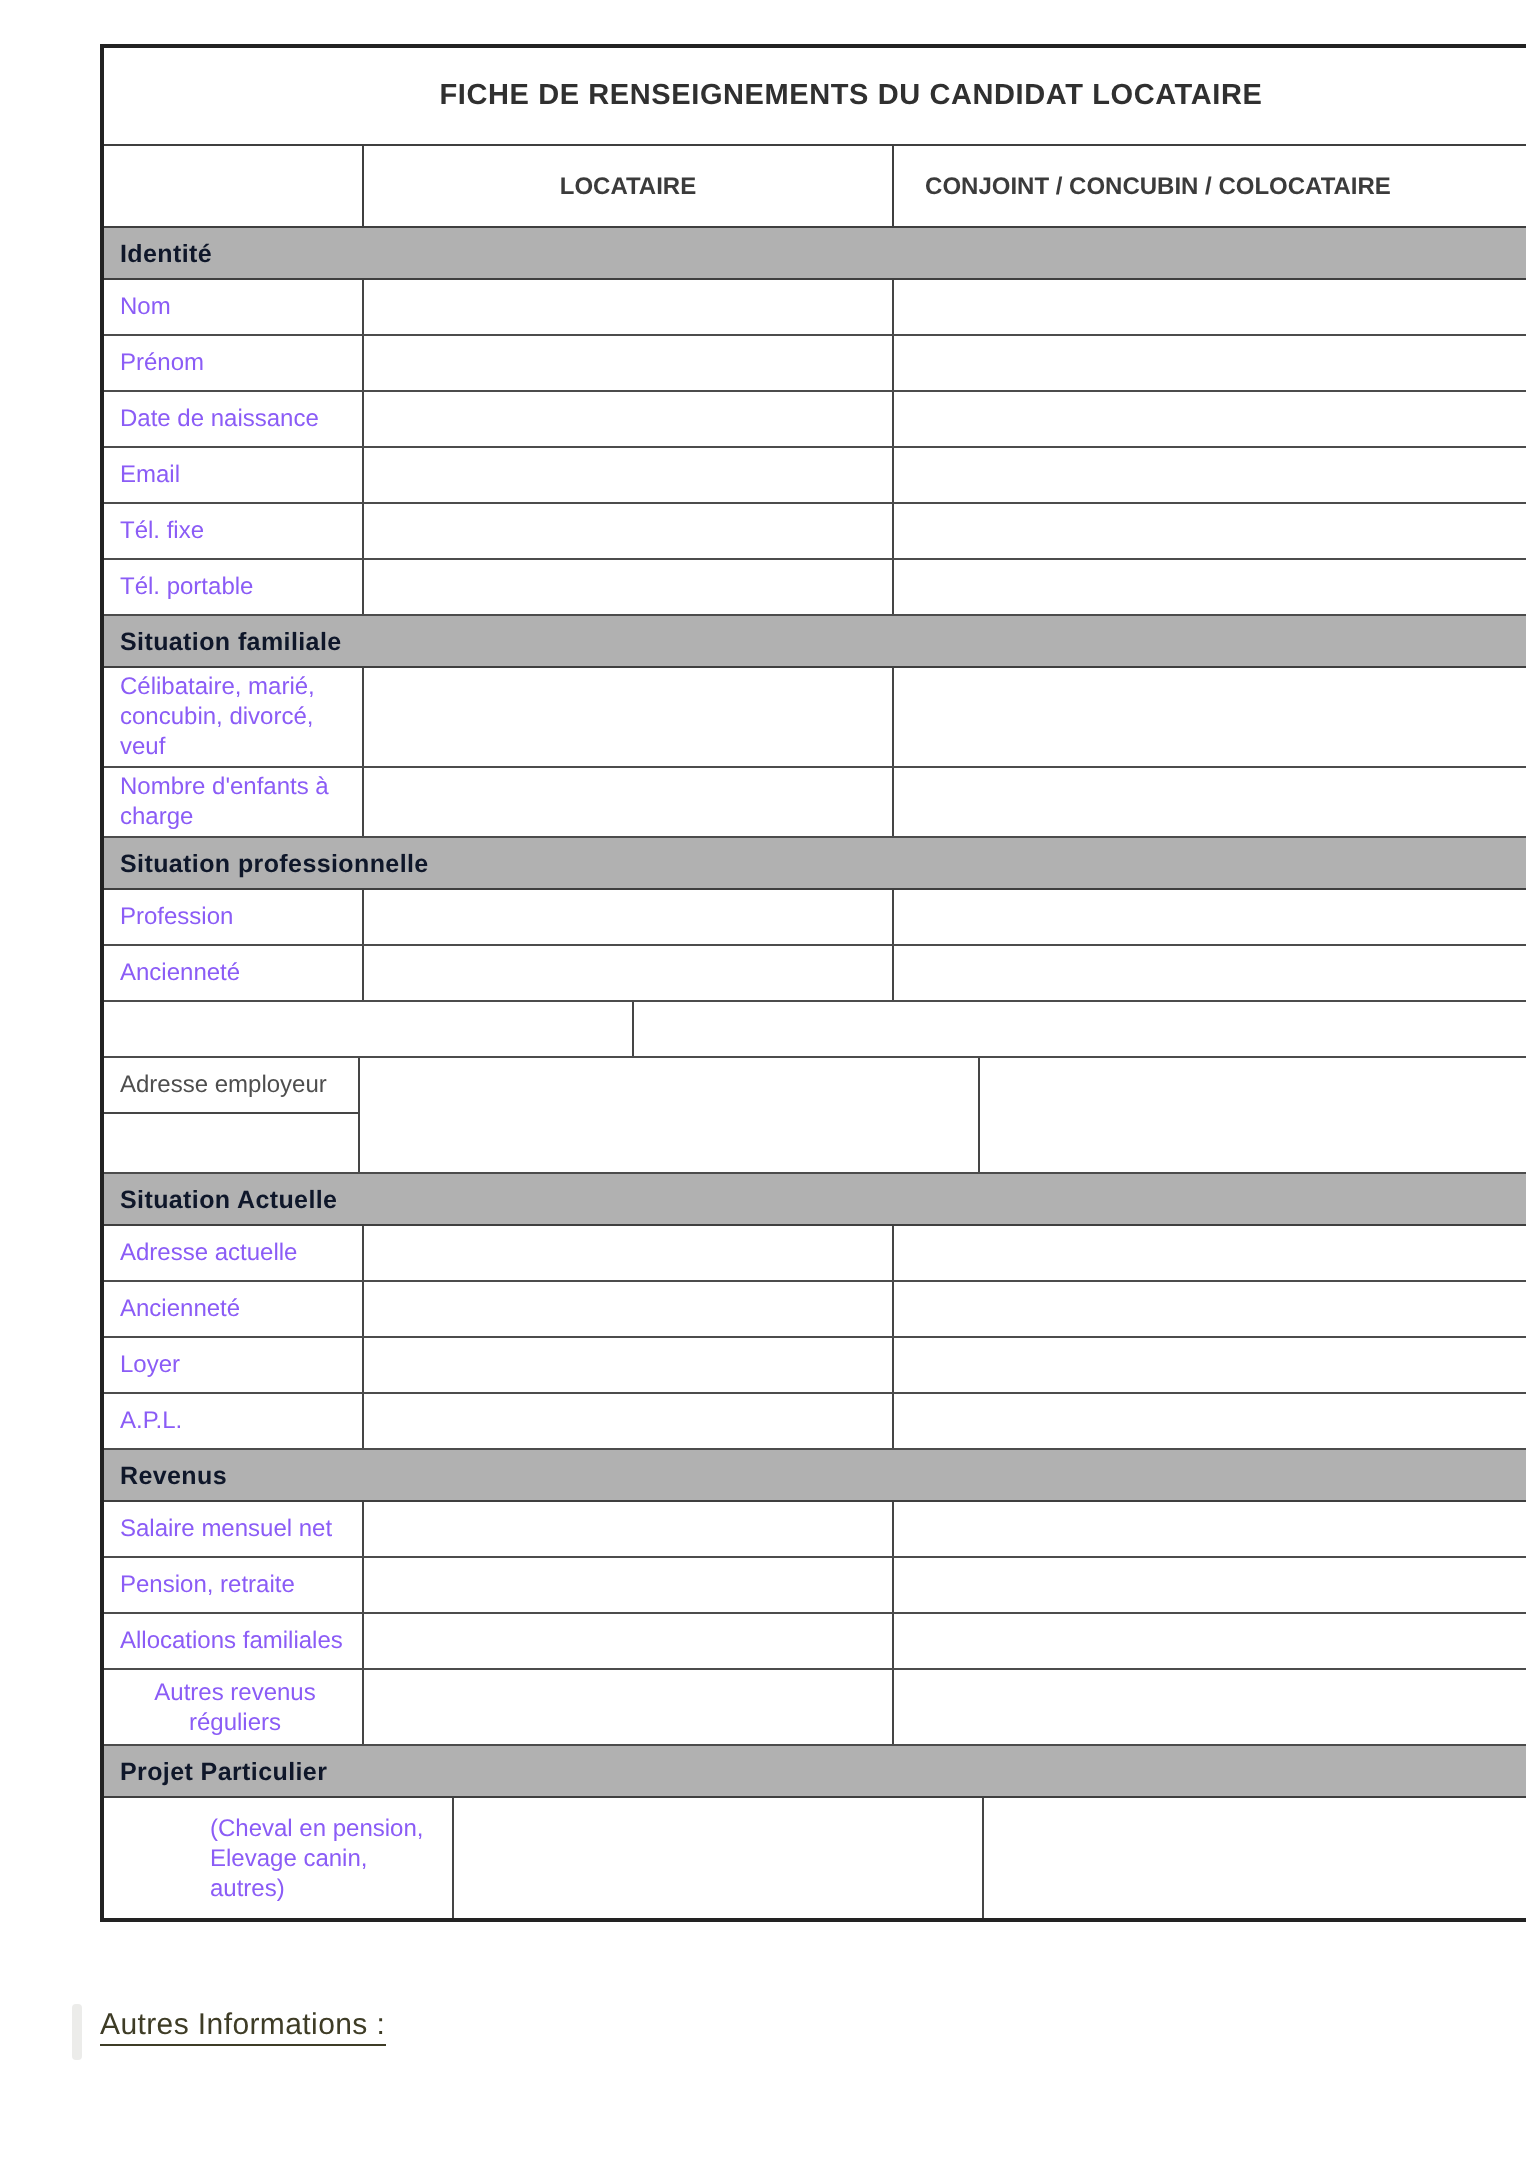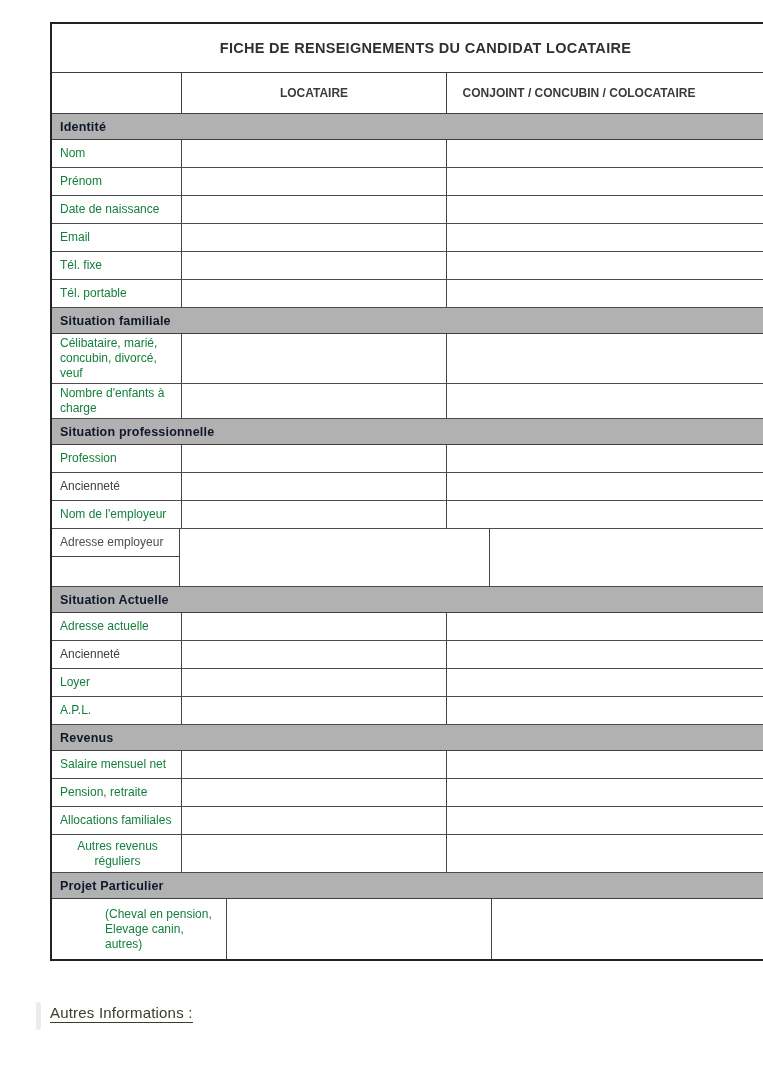--- a/index.html
+++ b/index.html
@@ -27,23 +27,23 @@
     height:26px; display:flex; align-items:center; padding-left:8px;
     background:#b1b1b1; border-bottom:1px solid #3f3f3f;
     font-weight:bold; font-size:12.5px; color:#0f172a; letter-spacing:0.2px;
   }
   .row { display:flex; border-bottom:1px solid #4c4c4c; }
   .h28 { height:28px; } .h35 { height:35px; } .h50 { height:50px; }
   .h38 { height:38px;text-align:center; } .h58 { height:58px;gap:48px; } .h60 { height:60px;padding-left:45px; }
   .no-bb { border-bottom:none; }
   .cl {
     width:130px; border-right:1px solid #454545; display:flex; align-items:center;
-    padding:2px 6px 2px 8px; font-size:12px; color:#15803d; line-height:1.25;
+    padding:2px 6px 2px 8px; font-size:12px; color:#8b5cf6; line-height:1.25;
   }
-  .cl.olive { color:#404040; }
+  .cl.olive { color:#8b5cf6; }
   .cv { width:265px; border-right:1px solid #454545; }
   .cv.last { width:264px; border-right:none; }
   .cl-stack { width:130px; border-right:1px solid #454545; display:flex; flex-direction:column; }
   .cl-stack .sub {
     display:flex; align-items:center; padding:2px 6px 2px 8px;
     font-size:12px; color:#4e4e4e; line-height:1.25;
   }
   .cl-stack .sub.first { height:28px; border-bottom:1px solid #454545; }
   .cl-stack .sub.second { flex:1; }
   .footer-label {
@@ -119,21 +119,20 @@
       <div class="cl">Profession</div>
       <div class="cv"></div>
       <div class="cv last"></div>
     </div>
     <div class="row h28">
       <div class="cl olive">Ancienneté</div>
       <div class="cv"></div>
       <div class="cv last"></div>
     </div>
     <div class="row h28">
-      <div class="cl">Nom de l'employeur</div>
       <div class="cv"></div>
       <div class="cv last"></div>
     </div>
     <div class="row h58">
       <div class="cl-stack">
         <div class="sub first">Adresse employeur</div>
         <div class="sub second"></div>
       </div>
       <div class="cv"></div>
       <div class="cv last"></div>

